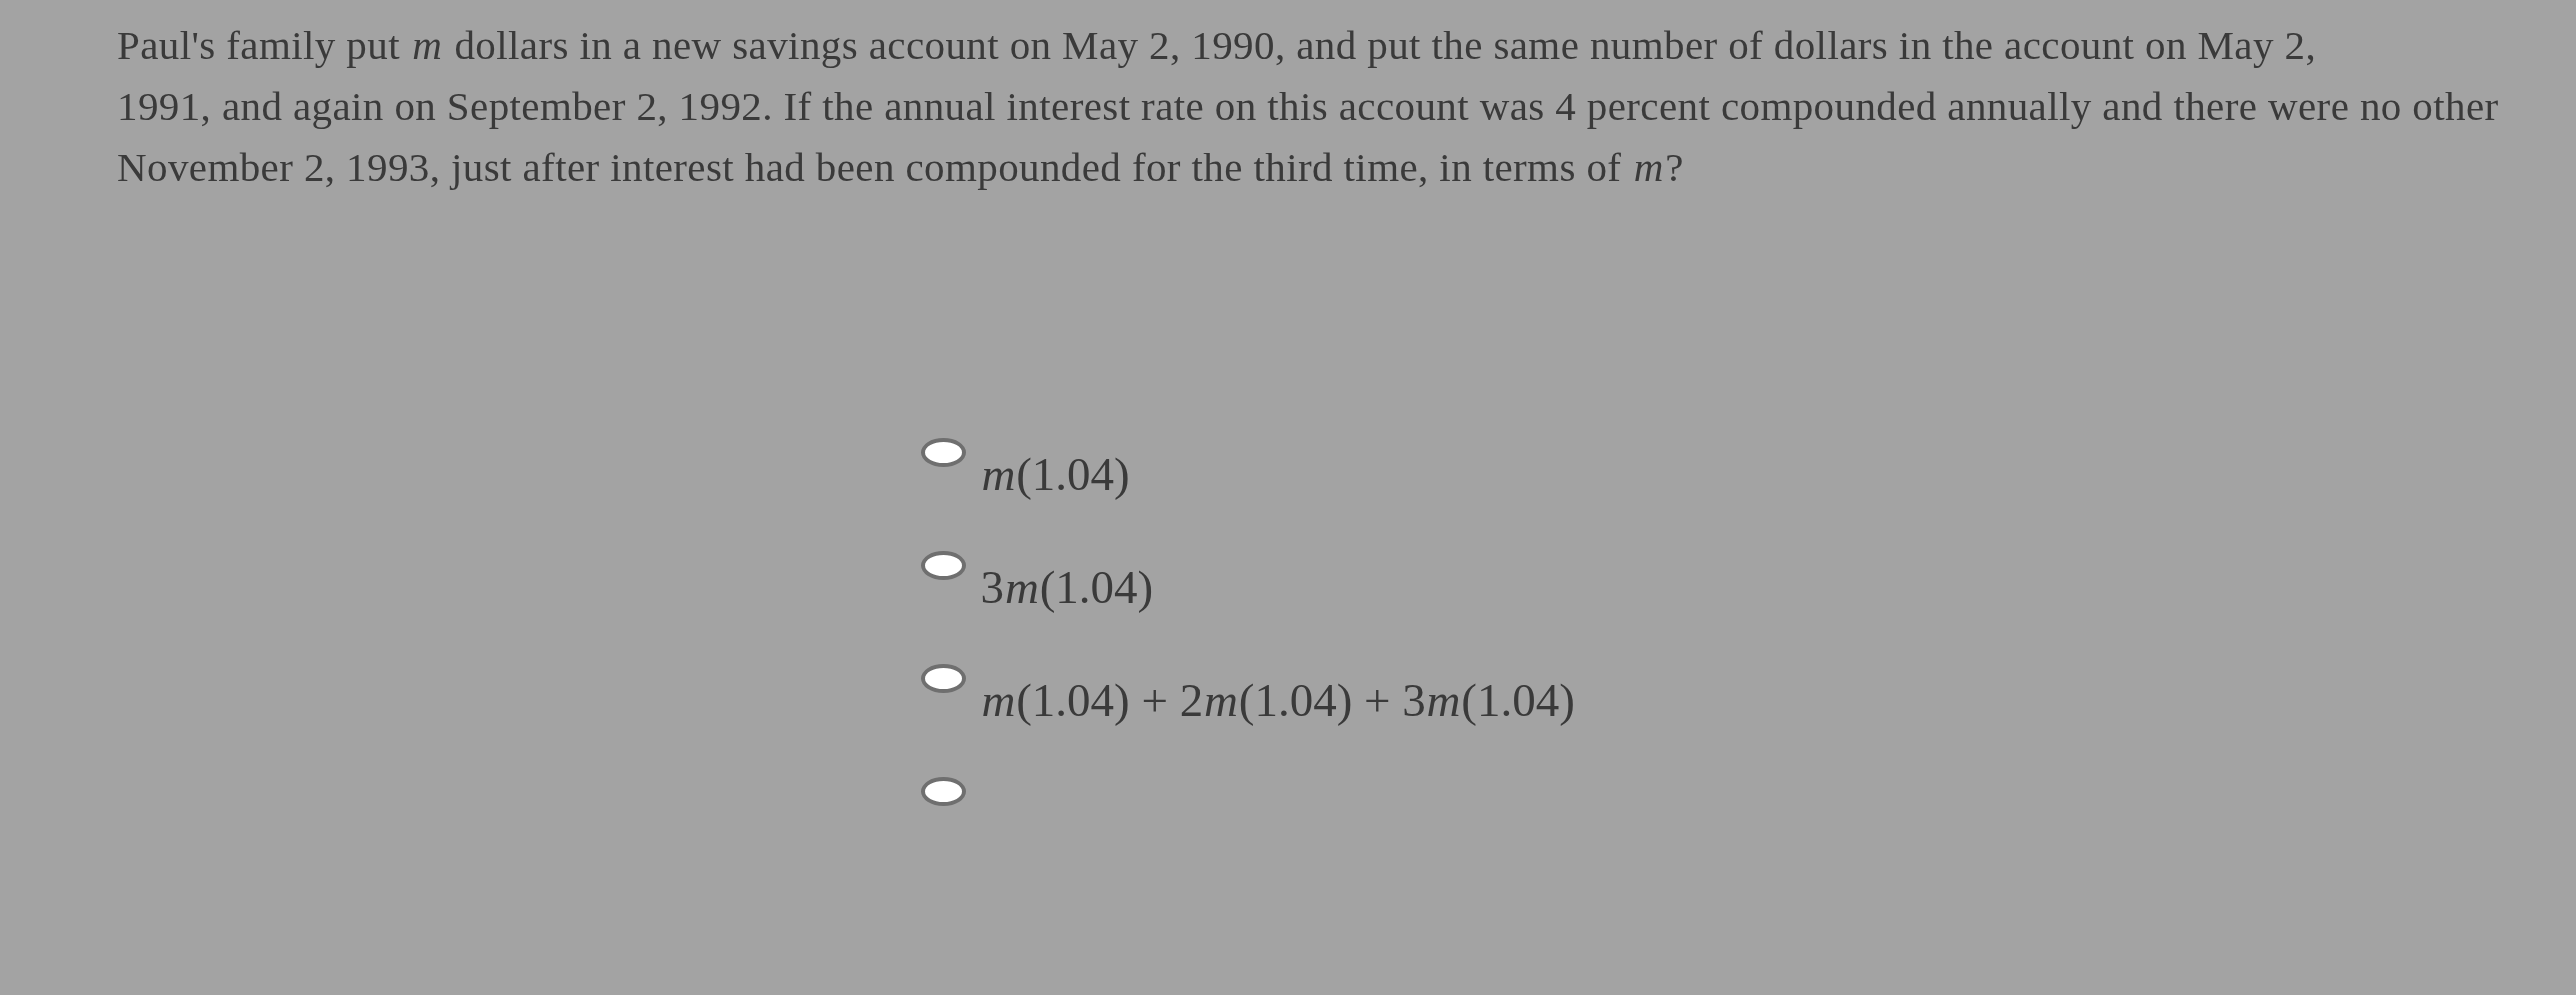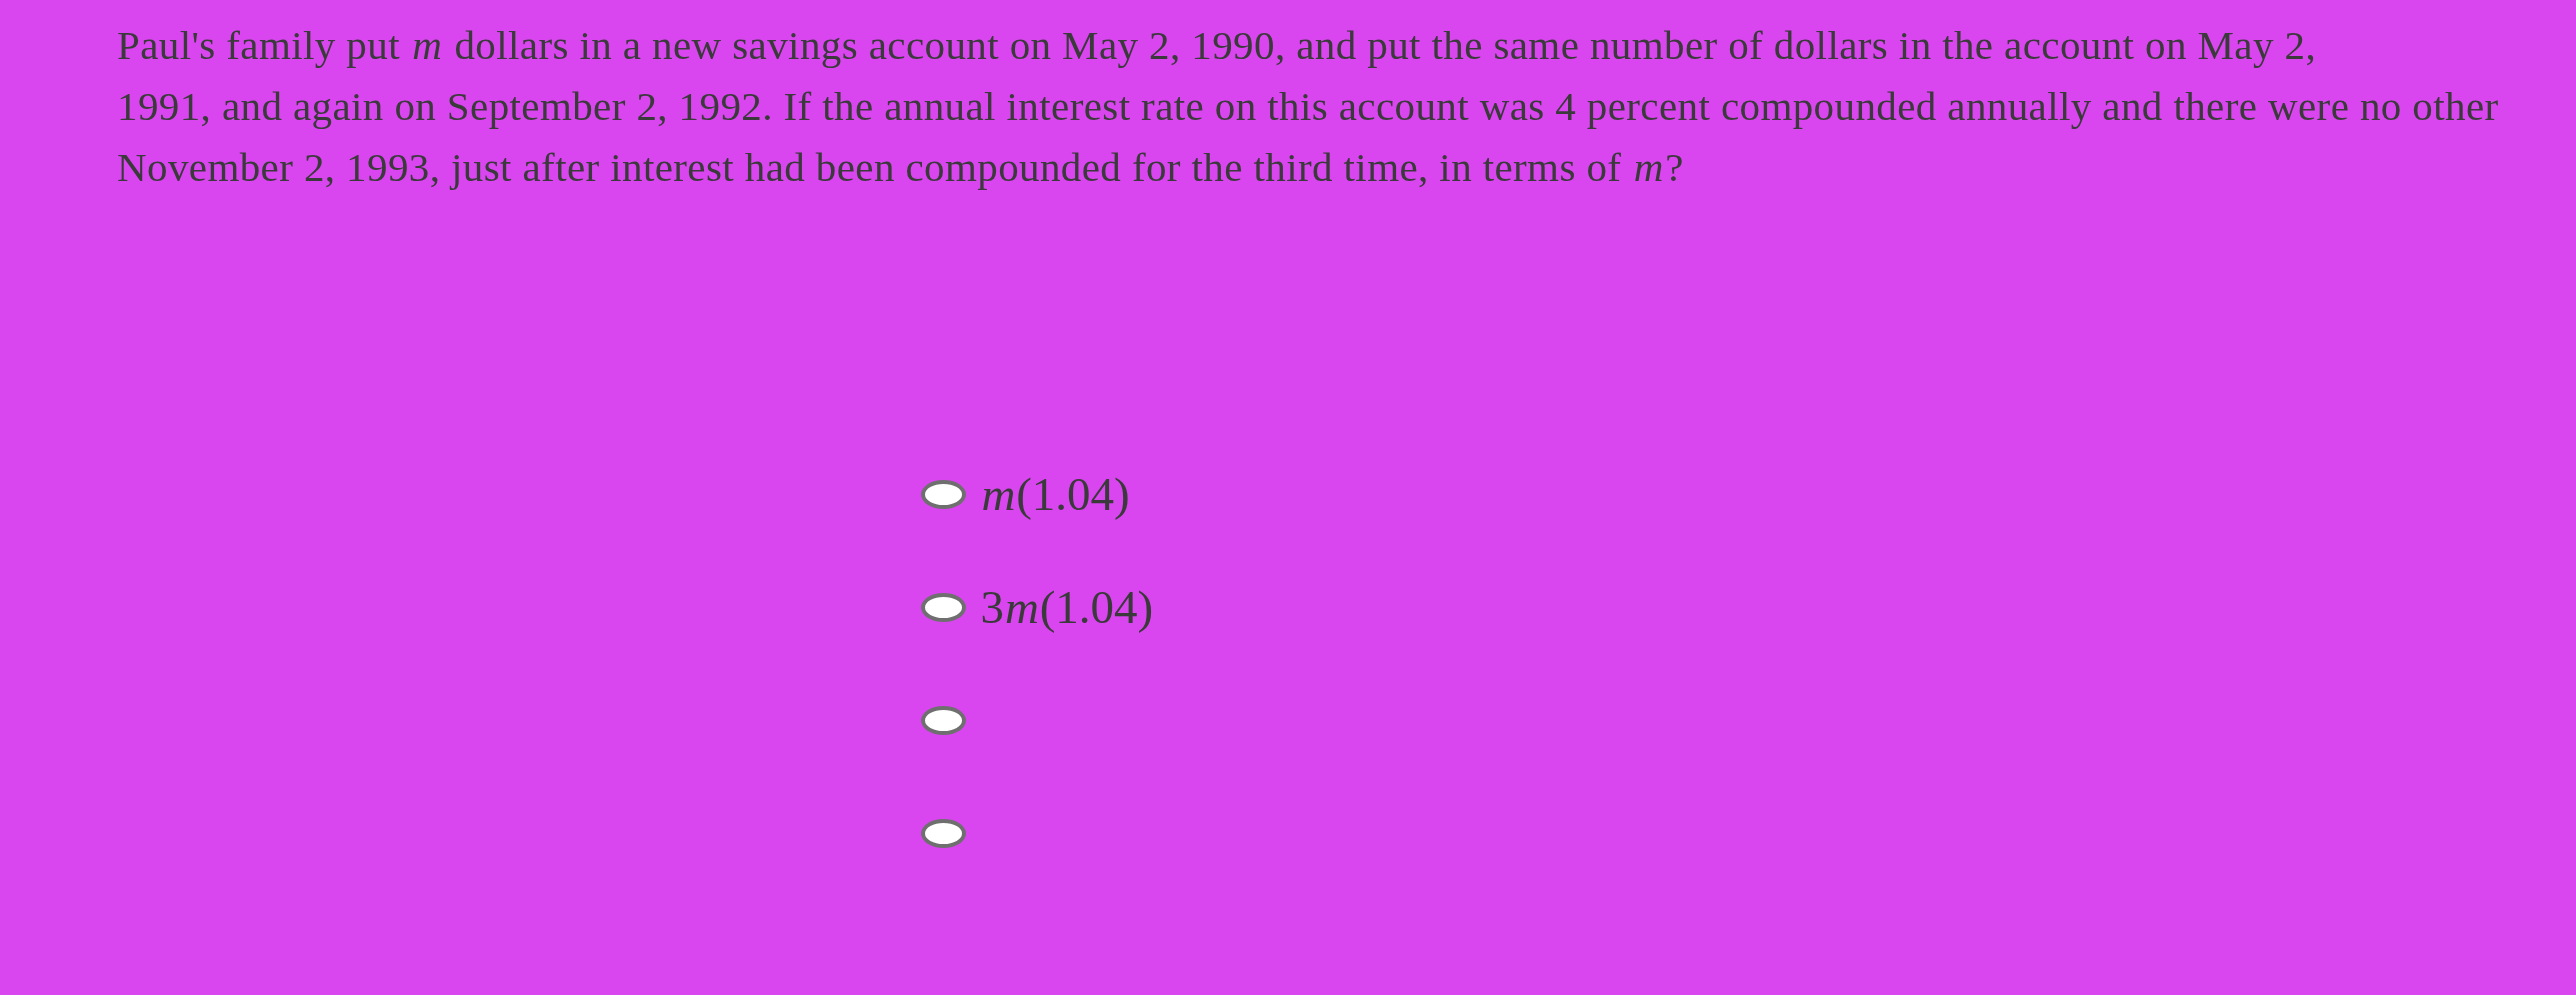--- a/index.html
+++ b/index.html
@@ -9,21 +9,21 @@
     height: 996px;
     background: #ffffff;
     overflow: hidden;
     font-family: "Liberation Serif", serif;
   }
 
   .page {
     position: relative;
     width: 2576px;
     height: 996px;
-    background: #d946ef;
+    background: #a3a3a3;
   }
 
   
   .question {
     position: absolute;
     left: 117px;
     top: 14.6px;
     color: #3a3a3a;
     font-size: 41px;
     line-height: 61px;
@@ -41,21 +41,21 @@
   .options {
     position: absolute;
     left: 921px;
     top: 438px;
     display: flex;
     flex-direction: column;
   }
   .option {
     height: 113px;
     display: flex;
-    align-items: center;
+    align-items: flex-start;
     cursor: pointer;
   }
   .radio {
     flex: 0 0 auto;
     width: 45px;
     height: 29px;
     border: 4px solid #6f6f6f;
     border-radius: 50%;
     background: #ffffff;
     margin-right: 14.6px;
@@ -90,20 +90,21 @@
       <div class="option">
         <span class="radio" role="radio" aria-checked="false"></span>
         <span class="math"><span class="var">m</span><span>(1.04)</span></span>
       </div>
       <div class="option">
         <span class="radio" role="radio" aria-checked="false"></span>
         <span class="math"><span>3</span><span class="var">m</span><span>(1.04)</span></span>
       </div>
       <div class="option">
         <span class="radio" role="radio" aria-checked="false"></span>
+        <span class="math"><span class="var">m</span><span>(1.04) + 2</span><span class="var">m</span><span>(1.04) + 3</span><span class="var">m</span><span>(1.04)</span></span>
       </div>
       <div class="option">
         <span class="radio" role="radio" aria-checked="false"></span>
       </div>
     </div>
 
 </div>
 
 
 </body></html>

